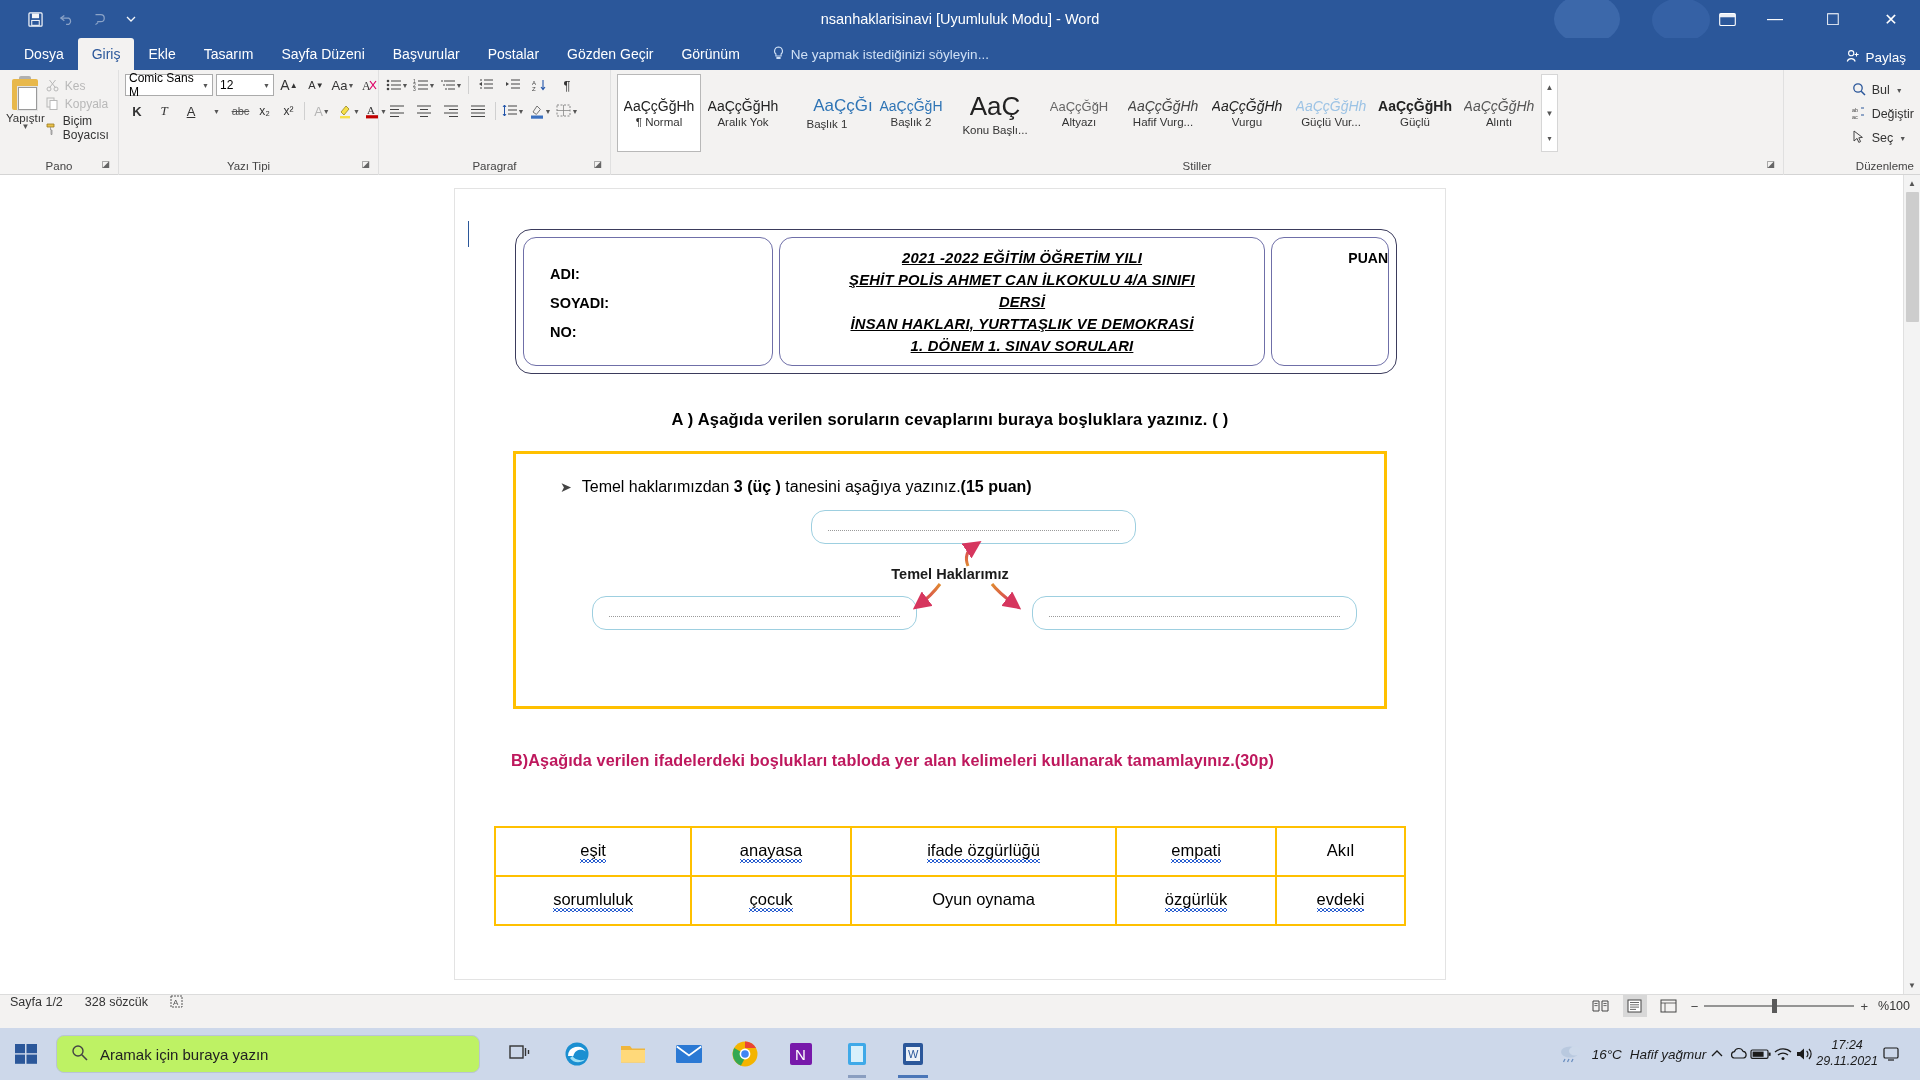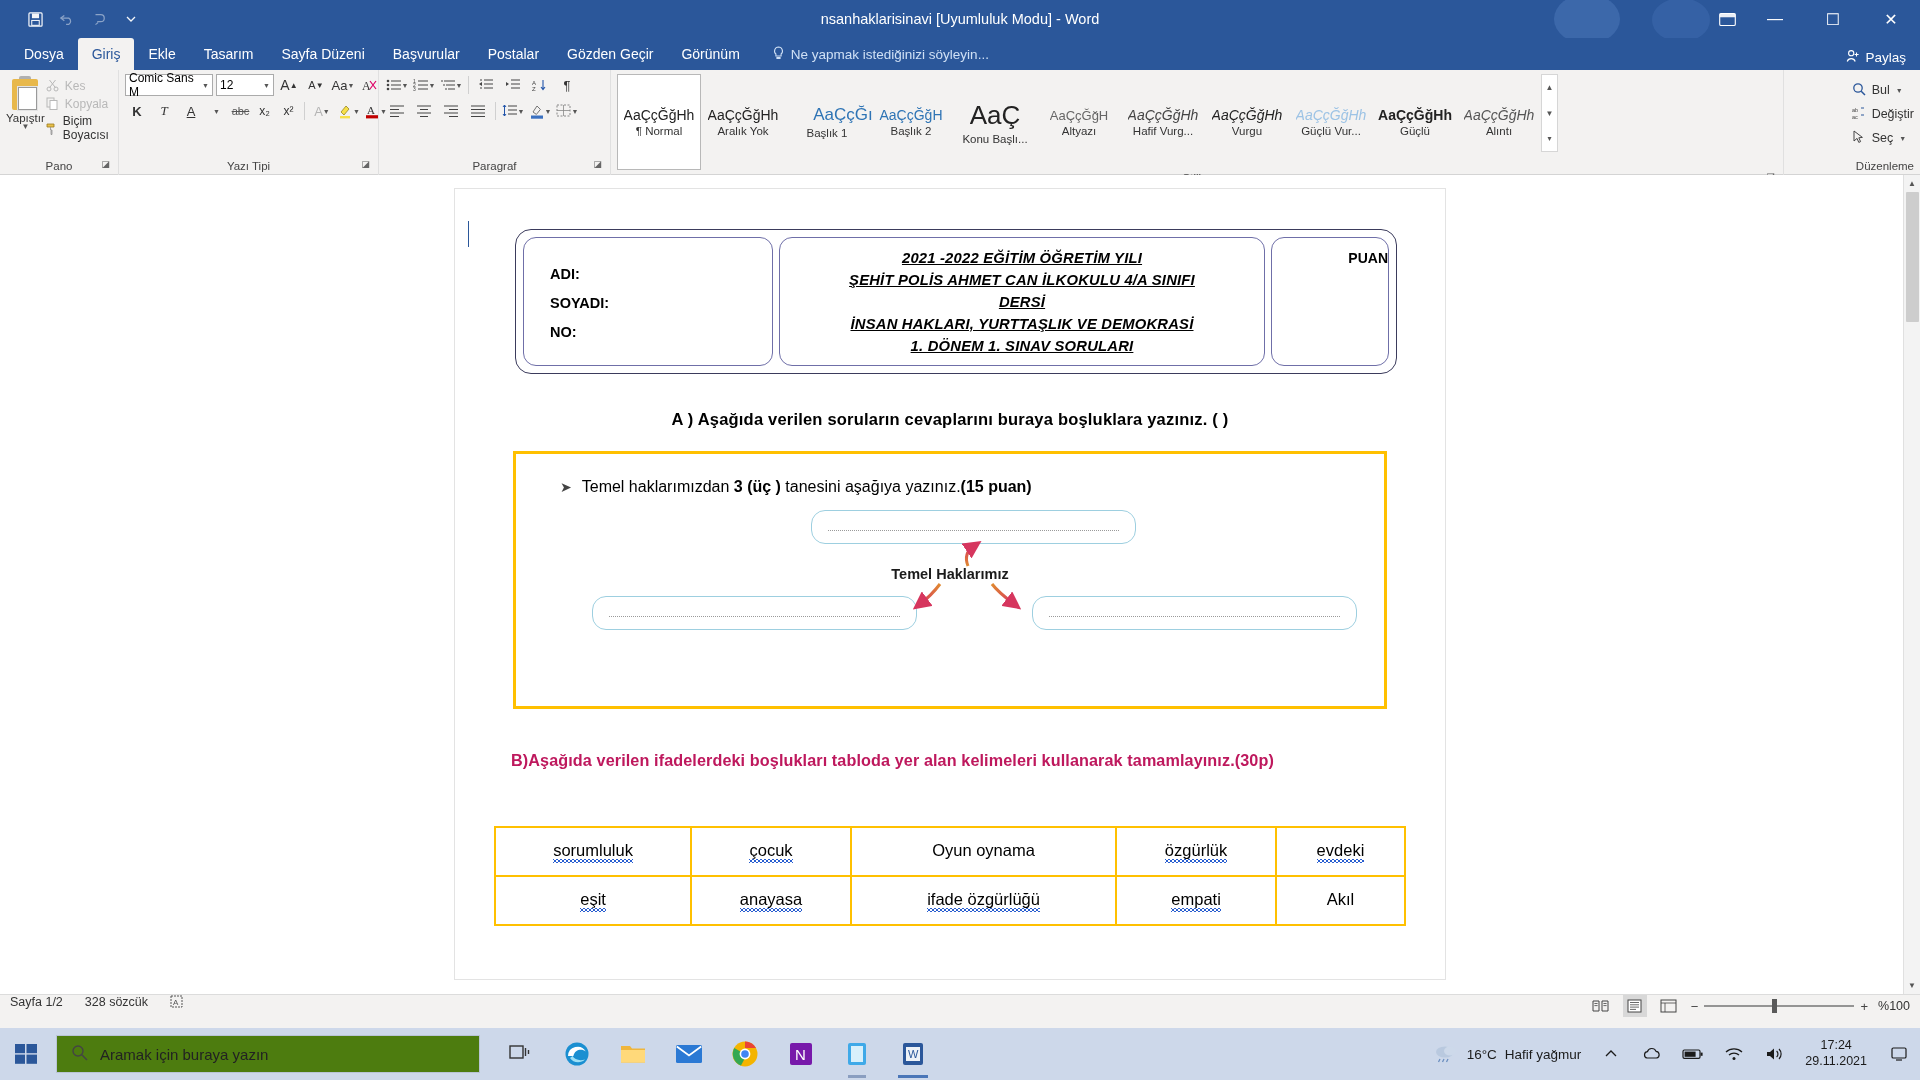--- a/index.html
+++ b/index.html
@@ -120,21 +120,21 @@
   .ico.dim{ color:#b4b4b4;}
   .sep{ width:1px;height:18px;background:#d0d0d0;margin:0 2px;}
 
   
   .g-par{ width:232px; }
 
   
   .g-sty{ flex:1; min-width:0; }
   .stylelist{ display:flex; align-items:flex-start; gap:0px; }
   .style-item{
-    width:84px; height:96px; display:flex; flex-direction:column;
+    width:84px; height:78px; display:flex; flex-direction:column;
     align-items:center; justify-content:center; gap:2px; border:1px solid transparent;
   }
   .style-item.sel{ border:1px solid #b8b8b8; background:#fff; }
   .style-prev{ font-size:14px; color:#222; white-space:nowrap; overflow:hidden; }
   .style-name{ font-size:11.5px; color:#333; white-space:nowrap; overflow:hidden; max-width:80px;}
   .sty-scroll{
     width:17px; height:78px; display:flex; flex-direction:column; justify-content:space-between;
     border:1px solid #d6d6d6; background:#fff; align-items:center; font-size:8px; color:#555;
   }
   .sty-scroll div{ height:25px; display:flex;align-items:center;justify-content:center;width:100%;}
@@ -252,34 +252,34 @@
   .zs-sign{ font-size:13px; color:#444; }
 
   
   .taskbar{
     height:52px; background:#cdd8ea; display:flex; align-items:center; position:relative;
   }
   .start{
     width:52px; height:52px; display:flex; align-items:center; justify-content:center;
   }
   .tb-search{
-    width:424px; height:38px; background:#4d7c0f; border:1px solid #b9c4d6; border-radius:0;
+    width:424px; height:38px; background:#bef264; border:1px solid #b9c4d6; border-radius:8px;
     display:flex; align-items:center; gap:12px; padding:0 14px; margin-left:4px; color:#222; font-size:15px;
   }
   .tb-icons{ display:flex; align-items:center; gap:10px; margin-left:18px; }
   .tb-ico{ width:46px;height:48px; display:flex; align-items:center; justify-content:center; position:relative; }
   .tb-ico.active::after{
     content:""; position:absolute; bottom:0; left:8px; right:8px; height:3px; background:#4a76b8;
   }
   .tb-ico.open::after{
     content:""; position:absolute; bottom:0; left:14px; right:14px; height:3px; background:#8a9ec0;
   }
   .tray{
-    position:absolute; right:0; display:flex; align-items:center; gap:19px; height:52px; padding-right:8px;
-    font-size:13.5px; color:#1b1b1b;
+    position:absolute; right:8px; display:flex; align-items:center; gap:0; height:52px; padding-right:8px;
+    font-size:13.5px; color:#1b1b1b;font-style:italic;
   }
   .tray .weather{ display:flex; align-items:center; gap:8px; }
   .tray .sysico{ width:22px;height:22px;display:flex;align-items:center;justify-content:center;}
   .clock{ text-align:center; line-height:1.25; font-size:12.5px; }
   .shownd{ width:26px; height:34px; display:flex;align-items:center;justify-content:center;}
 </style>
 </head>
 <body>
 
 <div class="titlebar">
@@ -759,32 +759,32 @@
             <path d="M476 74 C482 82 490 88 498 94" stroke="url(#gc)" stroke-width="3" fill="none" marker-end="url(#ah)"></path>
           </svg>
         </div>
       </div>
 
       <div class="sec-b">B)Aşağıda verilen ifadelerdeki boşlukları tabloda yer alan kelimeleri kullanarak tamamlayınız.(30p)</div>
 
       <table class="wordtable">
         <tbody>
             <tr>
+          <td><span class="sq blue">eşit</span></td>
+          <td><span class="sq blue">anayasa</span></td>
+          <td><span class="sq blue">ifade özgürlüğü</span></td>
+          <td><span class="sq blue">empati</span></td>
+          <td><span class="sq">Akıl</span></td>
+        </tr>
+        <tr>
           <td><span class="sq blue">sorumluluk</span></td>
           <td><span class="sq blue">çocuk</span></td>
           <td><span class="sq">Oyun oynama</span></td>
           <td><span class="sq blue">özgürlük</span></td>
           <td><span class="sq blue">evdeki</span></td>
-        </tr>
-        <tr>
-          <td><span class="sq blue">eşit</span></td>
-          <td><span class="sq blue">anayasa</span></td>
-          <td><span class="sq blue">ifade özgürlüğü</span></td>
-          <td><span class="sq blue">empati</span></td>
-          <td><span class="sq">Akıl</span></td>
         </tr>
       </tbody>
         </table>
     </div>
   </div>
 
   <div class="vscroll">
     <div class="arw">▲</div>
     <div class="thumb"></div>
     <div class="arw" style="position:absolute;bottom:0;width:100%;">▼</div>

